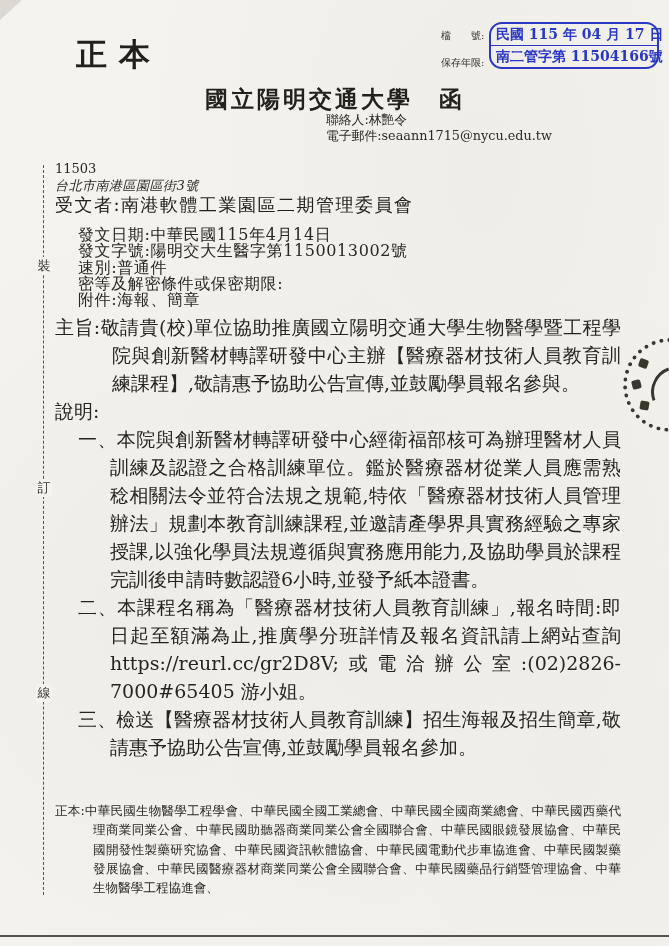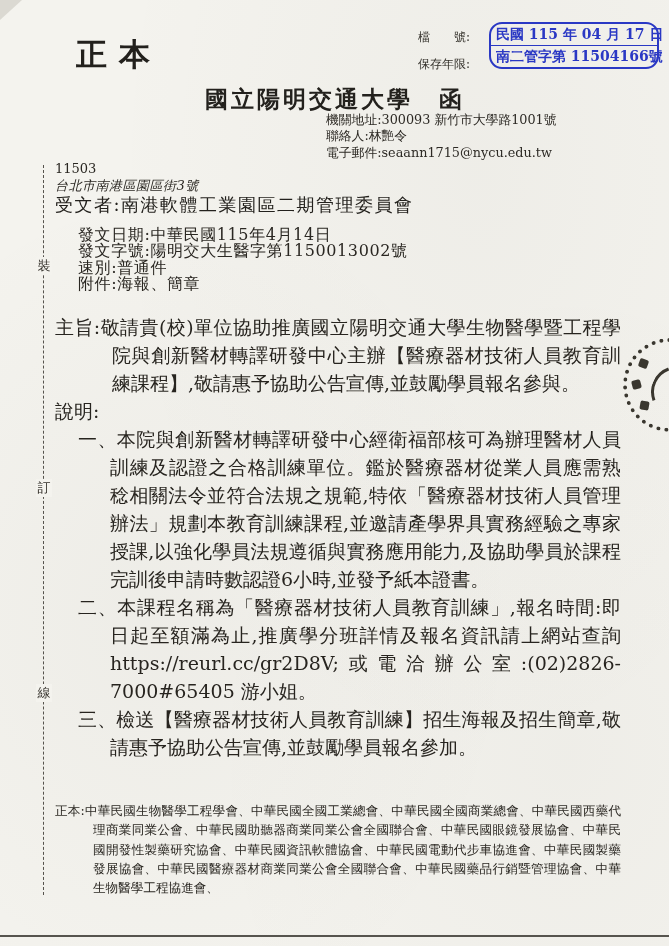--- a/index.html
+++ b/index.html
@@ -13,21 +13,21 @@
     background:
       radial-gradient(ellipse at 72% 18%, rgba(60,55,40,0.03), transparent 55%),
       radial-gradient(ellipse at 25% 65%, rgba(60,55,40,0.035), transparent 50%),
       radial-gradient(ellipse at 85% 80%, rgba(60,55,40,0.03), transparent 45%),
       #f4f3ee;
   }
   .corner-artifact{position:absolute;top:0;left:0;width:0;height:0;
     border-top:20px solid #dbd9d2;border-right:22px solid transparent;}
   .scan-edge-bottom{position:absolute;left:0;top:935px;width:669px;height:2px;background:#56544e;}
   .copy-label{position:absolute;left:76px;top:34px;font-size:31px;letter-spacing:12px;font-weight:600;color:#22201c;}
-  .file-label{position:absolute;left:418px;font-size:12px;color:#33302a;text-align:center;}
+  .file-label{position:absolute;left:441px;font-size:10px;color:#33302a;text-align:center;}
   .file-label.row1{top:29px;}
   .file-label.row2{top:56px;}
   .stamp-box{
     position:absolute;left:489px;top:22px;width:170px;height:47px;
     border:2.5px solid #2a38c4;border-radius:13px;color:#2a38c4;
     font-size:14px;font-weight:600;box-sizing:border-box;
   }
   .stamp-row{height:21px;line-height:21px;padding:0 5px;white-space:nowrap;}
   .stamp-row.first{border-bottom:1.5px solid #2a38c4;}
   .stamp-row.second{display:flex;justify-content:space-between;}
@@ -79,33 +79,33 @@
     <div class="stamp-row first">民國 115 年 04 月 17 日</div>
     <div class="stamp-row second">
       <span>南二管字第 11504166</span>
       <span>號</span>
     </div>
   </div>
 
   <div class="doc-title">國立陽明交通大學　函</div>
 
   <div class="agency-info">
-    <div>機關地址:300093 新竹市大學路1001號</div>
     <div>聯絡人:林艷令</div>
     <div>電子郵件:seaann1715@nycu.edu.tw</div>
   </div>
 
   <div class="recipient-zip">11503</div>
   <div class="recipient-addr">台北市南港區園區街3號</div>
   <div class="recipient-line">受文者:南港軟體工業園區二期管理委員會</div>
 
   <div class="meta-block">
     <div>發文日期:中華民國115年4月14日</div>
     <div>發文字號:陽明交大生醫字第1150013002號</div>
     <div>速別:普通件</div>
+    <div>密等及解密條件或保密期限:</div>
     <div>附件:海報、簡章</div>
   </div>
 
   <div class="doc-body">
     <p class="subject"><span>主旨:</span><span>敬請貴(校)單位協助推廣國立陽明交通大學生物醫學暨工程學院與創新醫材轉譯研發中心主辦【醫療器材技術人員教育訓練課程】,敬請惠予協助公告宣傳,並鼓勵學員報名參與。</span></p>
     <p class="section-label">說明:</p>
     <p class="item"><span>一、</span><span>本院與創新醫材轉譯研發中心經衛福部核可為辦理醫材人員訓練及認證之合格訓練單位。鑑於醫療器材從業人員應需熟稔相關法令並符合法規之規範,特依「醫療器材技術人員管理辦法」規劃本教育訓練課程,並邀請產學界具實務經驗之專家授課,以強化學員法規遵循與實務應用能力,及協助學員於課程完訓後申請時數認證6小時,並發予紙本證書。</span></p>
     <p class="item"><span>二、</span><span>本課程名稱為「醫療器材技術人員教育訓練」,報名時間:即日起至額滿為止,推廣學分班詳情及報名資訊請上網站查詢 https://reurl.cc/gr2D8V;或電洽辦公室:(02)2826-7000#65405 游小姐。</span></p>
     <p class="item"><span>三、</span><span>檢送【醫療器材技術人員教育訓練】招生海報及招生簡章,敬請惠予協助公告宣傳,並鼓勵學員報名參加。</span></p>
   </div>

